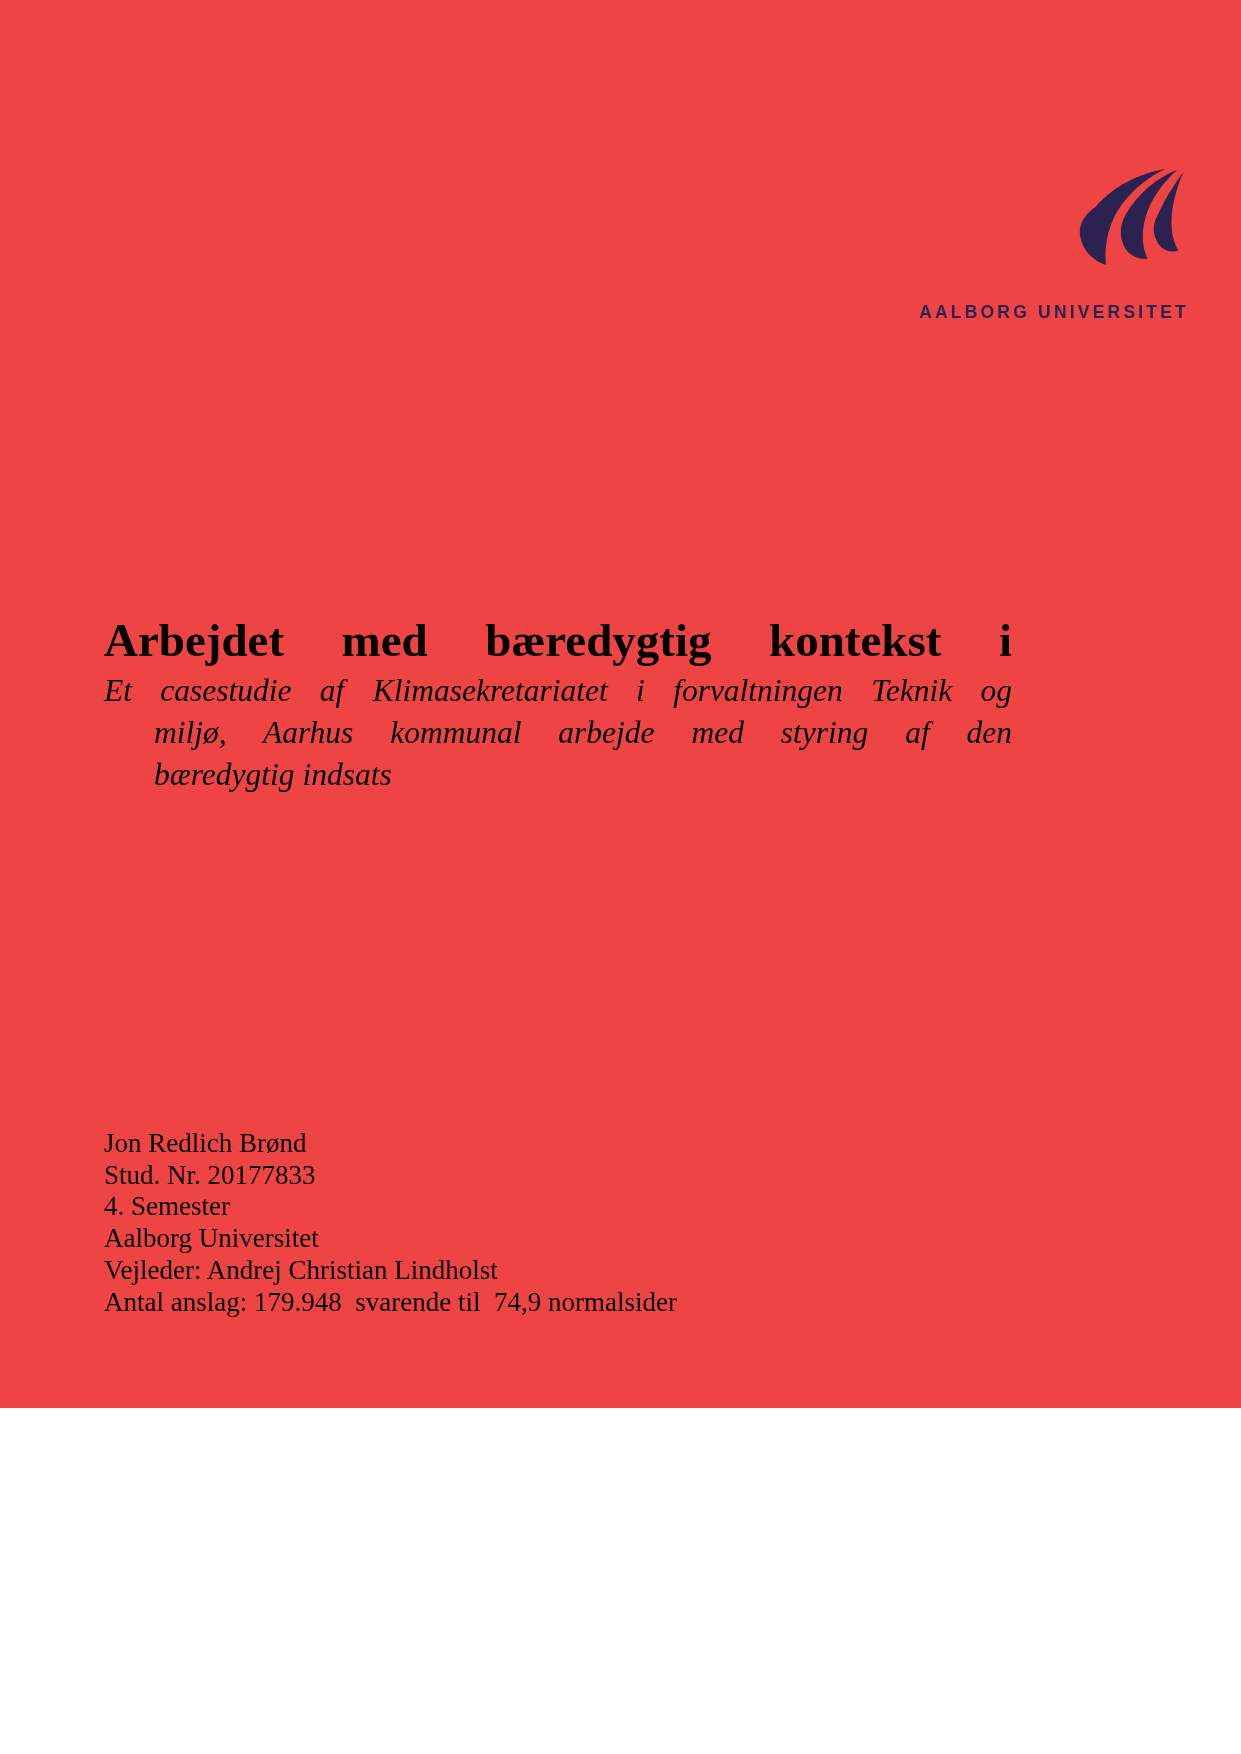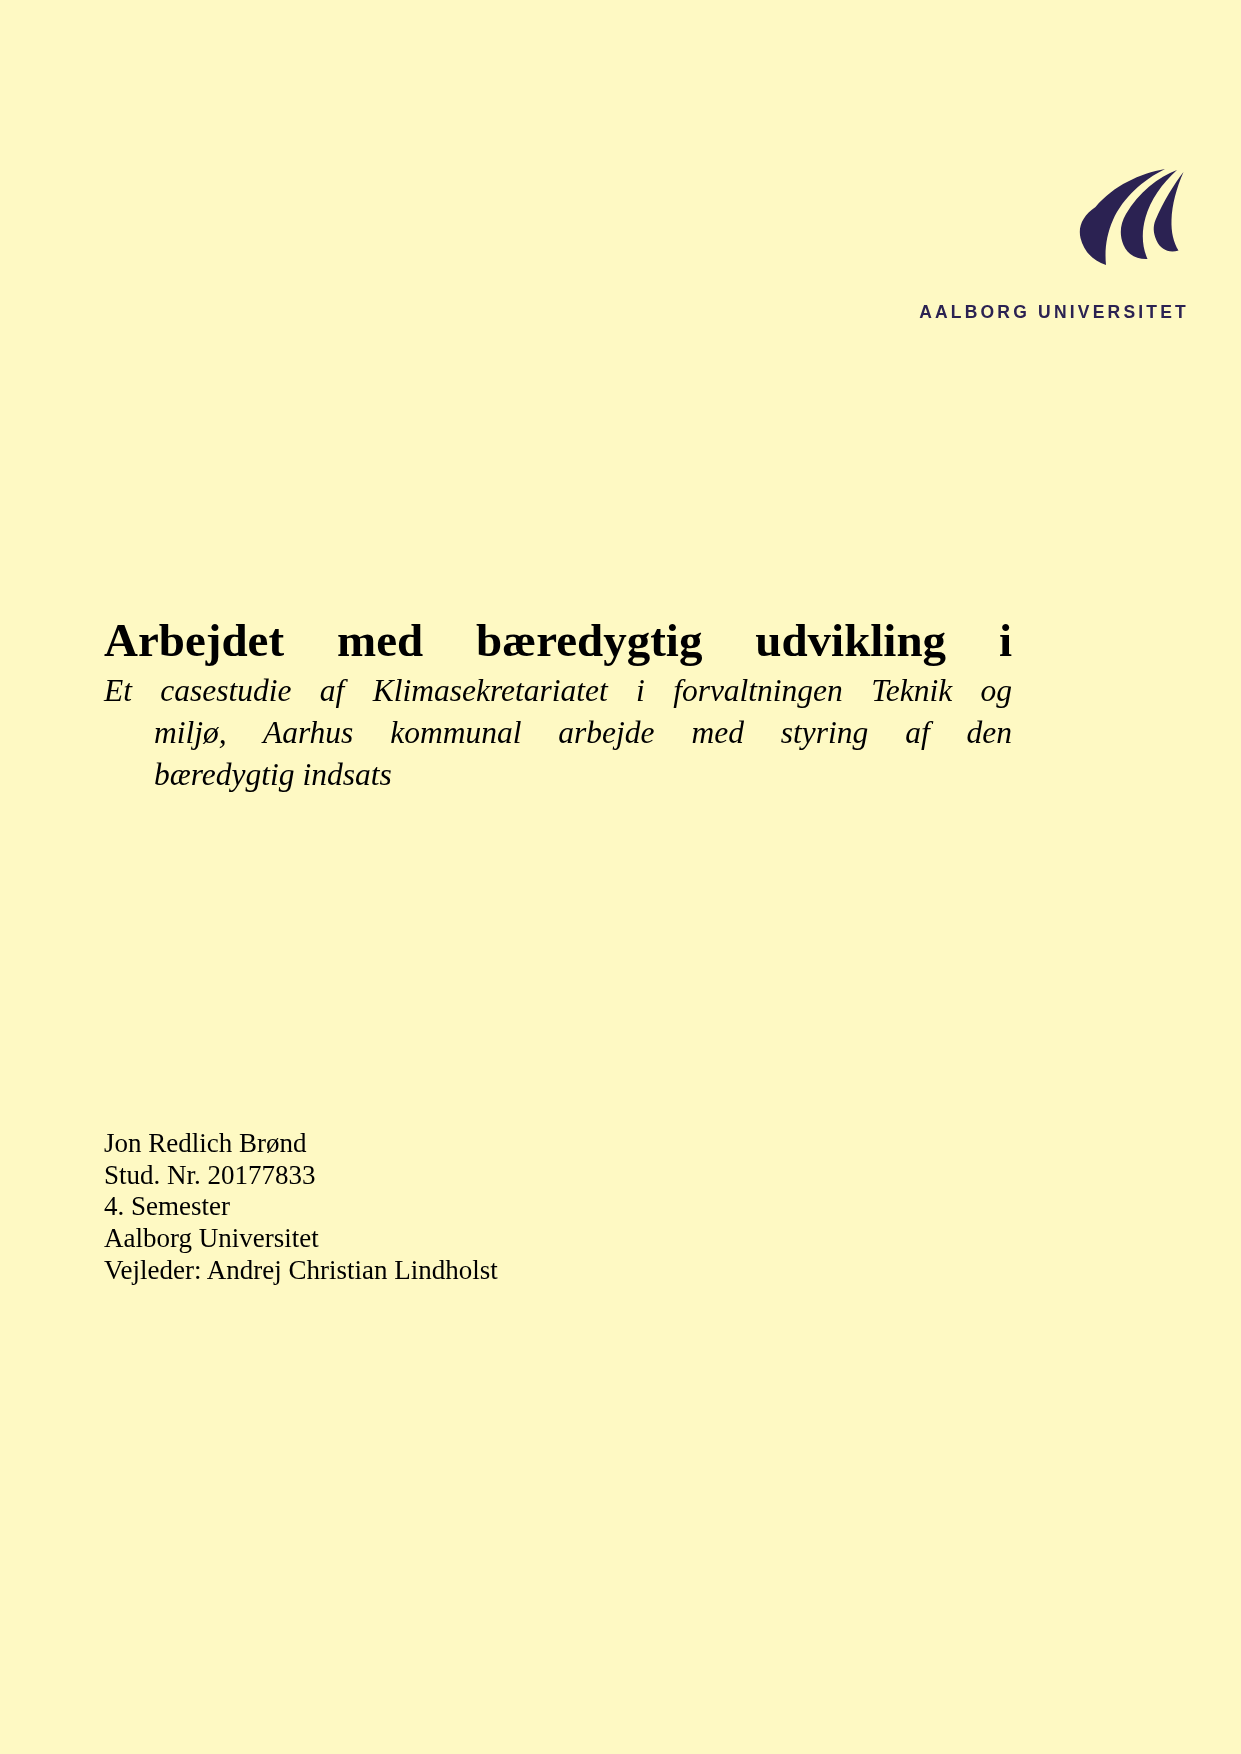--- a/index.html
+++ b/index.html
@@ -3,22 +3,22 @@
 <meta charset="utf-8">
 <style>
   html, body {
     margin: 0;
     padding: 0;
     background: #ffffff;
   }
   .page {
     position: relative;
     width: 1241px;
-    height: 1754px;
-    background: #fef9c3;
+    height: 1408px;
+    background: #ef4444;
     overflow: hidden;
     font-family: "Liberation Serif", "DejaVu Serif", serif;
     color: #000000;
   }
 
   
   .logo-block {
     position: absolute;
     top: 168px;
     right: 48px;
@@ -142,21 +142,21 @@
     <div class="logo-wordmark">AALBORG UNIVERSITET</div>
   </div>
 
   <div class="title-wrap">
 
     <h1 class="doc-title">
       <span class="l1">
         <span>Arbejdet</span>
         <span>med</span>
         <span>bæredygtig</span>
-        <span>udvikling</span>
+        <span>kontekst</span>
         <span>i</span>
       </span>
     </h1>
 
     <p class="doc-subtitle">
       <span class="sub-l1">
         <span>Et</span>
         <span>casestudie</span>
         <span>af</span>
         <span>Klimasekretariatet</span>
@@ -179,15 +179,16 @@
     </p>
 
   </div>
 
   <div class="meta-block">
     <div class="meta-line">Jon Redlich Brønd</div>
     <div class="meta-line">Stud. Nr. 20177833</div>
     <div class="meta-line">4. Semester</div>
     <div class="meta-line">Aalborg Universitet</div>
     <div class="meta-line">Vejleder: Andrej Christian Lindholst</div>
+    <div class="meta-line">Antal anslag: 179.948  svarende til  74,9 normalsider</div>
   </div>
 
 </div>
 
 </body></html>

